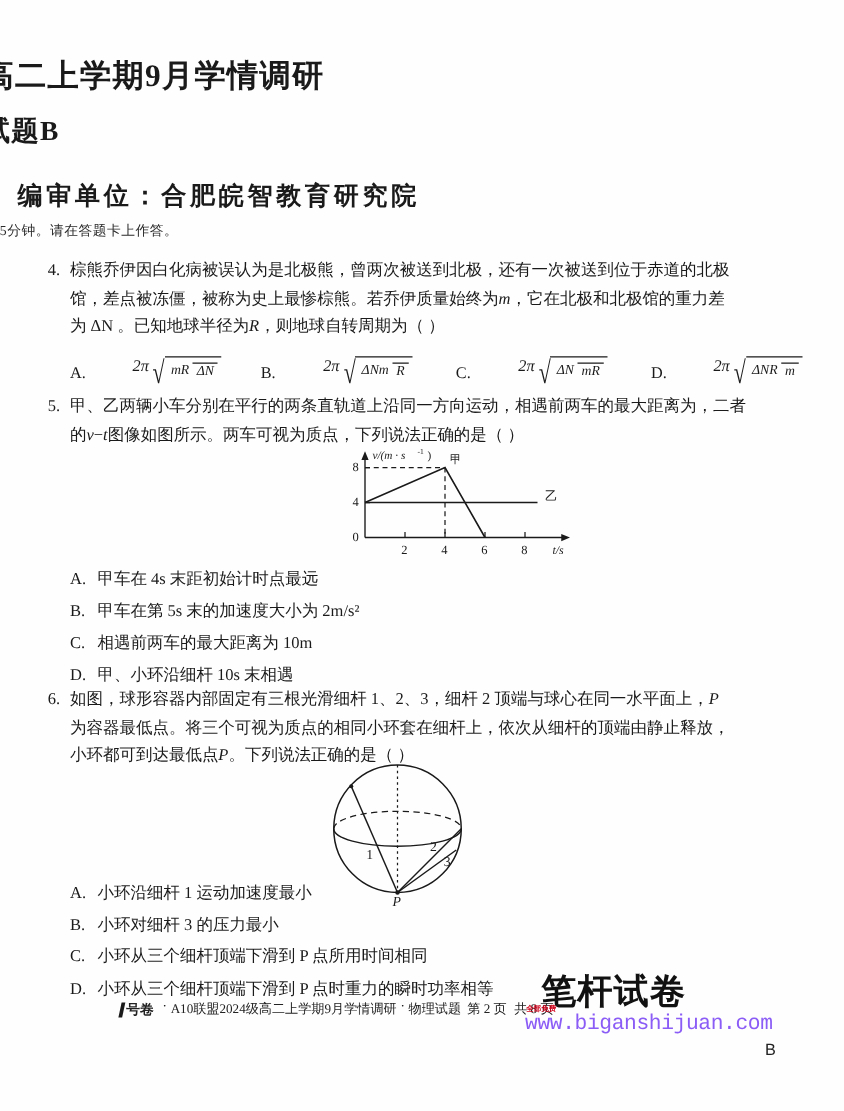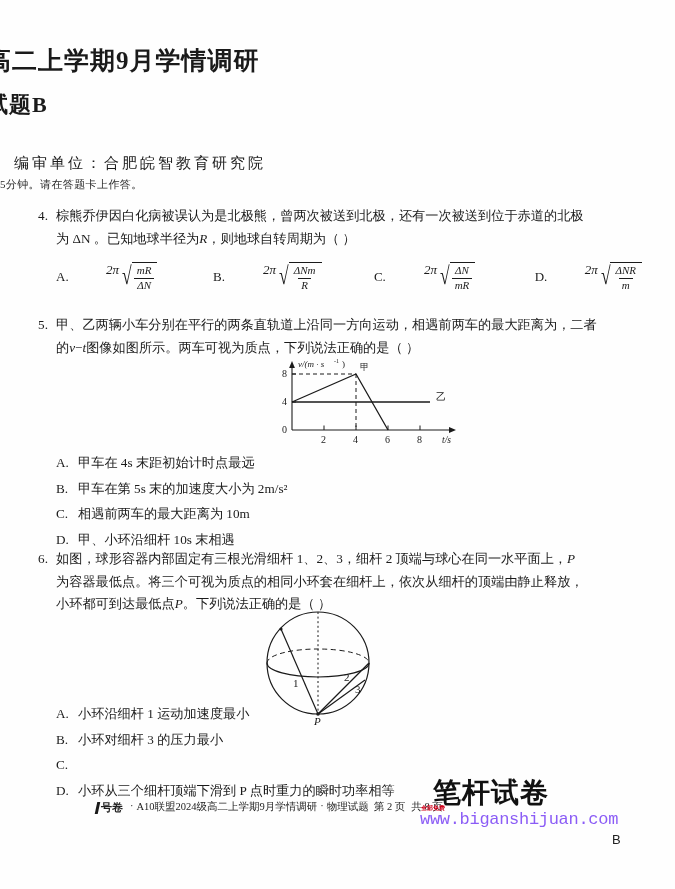--- a/index.html
+++ b/index.html
@@ -37,23 +37,23 @@
     left: -14px;
     top: 90px;
     font-size: 22px;
     font-weight: bold;
     letter-spacing: 1px;
     white-space: nowrap;
   }
   .editor-line {
     position: absolute;
     left: 14px;
-    top: 154px;
-    font-size: 15px;
-    font-weight: normal;
+    top: 143px;
+    font-size: 20px;
+    font-weight: bold;
     letter-spacing: 3px;
     white-space: nowrap;
     font-family: "Liberation Serif", serif;
   }
   .instruction-line {
     position: absolute;
     left: -6px;
     top: 177px;
     font-size: 11px;
     letter-spacing: 0.4px;
@@ -140,21 +140,21 @@
     margin-right: -2px;
     position: relative;
     top: 1px;
   }
   .radicand {
     border-top: 1px solid #1a1a1a;
     padding: 1px 3px 0 2px;
   }
   .frac {
     display: inline-flex;
-    flex-direction: column;
+    flex-direction: row;
     align-items: center;
     font-size: 11px;
     line-height: 1.18;
     vertical-align: middle;
   }
   .frac .num { padding: 0 3px; }
   .frac .den {
     border-top: 1px solid #1a1a1a;
     padding: 0 3px;
     margin-top: 1px;
@@ -244,20 +244,21 @@
   <div class="doc-title">高二上学期9月学情调研</div>
   <div class="doc-subtitle">试题B</div>
   <div class="editor-line">编审单位：合肥皖智教育研究院</div>
   <div class="instruction-line">75分钟。请在答题卡上作答。</div>
 
   <div class="question" style="top:205px;">
     <div class="q-head">
       <div class="q-num">4.</div>
       <div class="q-body">
         <p>棕熊乔伊因白化病被误认为是北极熊，曾两次被送到北极，还有一次被送到位于赤道的北极</p>
+        <p><span>馆，差点被冻僵，被称为史上最惨棕熊。若乔伊质量始终为</span><i>m</i><span>，它在北极和北极馆的重力差</span></p>
         <p><span>为 ΔN 。已知地球半径为</span><i>R</i><span>，则地球自转周期为（        ）</span></p>
       </div>
     </div>
 
     <div class="opts-row">
       <div class="opt-cell">
         <span class="opt-key">A.</span>
         <span class="math">
           <span class="coef">2π</span>
           <span class="radical">
@@ -438,20 +439,21 @@
       <div class="opt">
         <span class="opt-key">A.</span>
         <span>小环沿细杆 1 运动加速度最小</span>
       </div>
       <div class="opt">
         <span class="opt-key">B.</span>
         <span>小环对细杆 3 的压力最小</span>
       </div>
       <div class="opt">
         <span class="opt-key">C.</span>
+        <span>小环从三个细杆顶端下滑到 P 点所用时间相同</span>
       </div>
       <div class="opt">
         <span class="opt-key">D.</span>
         <span>小环从三个细杆顶端下滑到 P 点时重力的瞬时功率相等</span>
       </div>
     </div>
   </div>
 
   <div class="footer">
     <span class="footer-logo">

